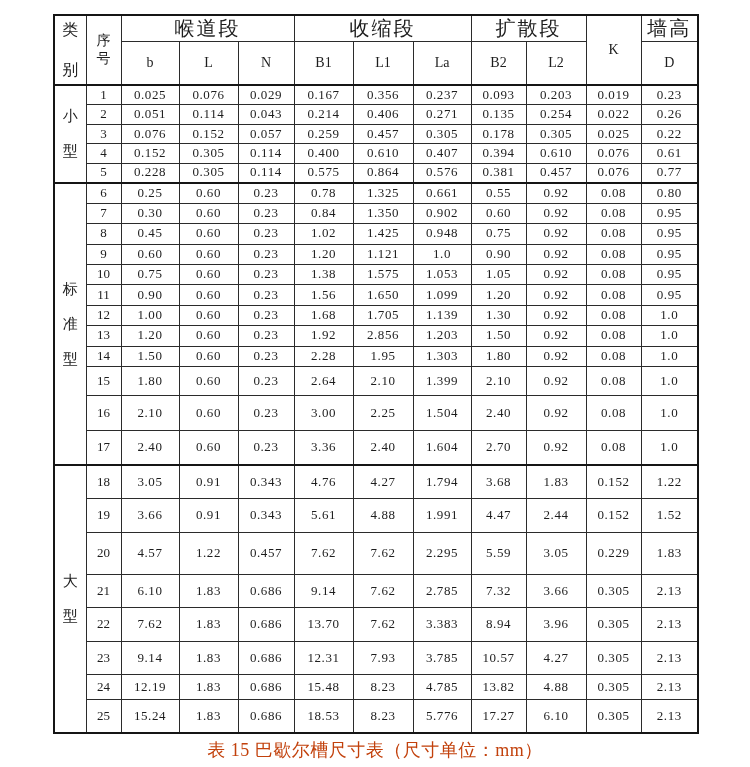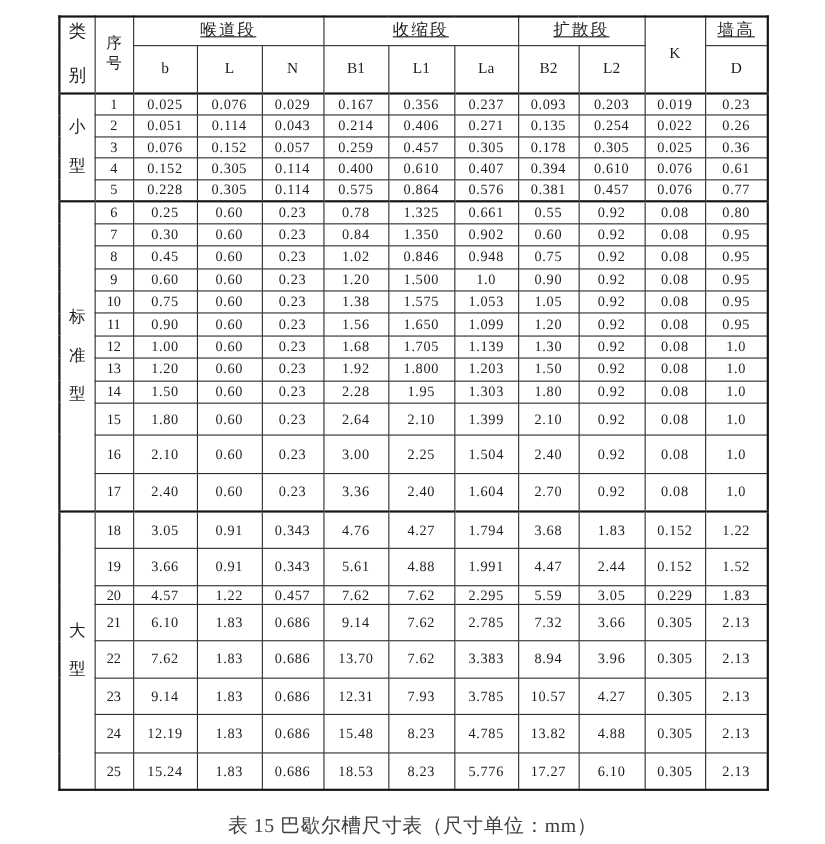--- a/index.html
+++ b/index.html
@@ -19,36 +19,36 @@
     text-align: center; vertical-align: middle;
     font-weight: normal; line-height: 1.15; overflow: hidden;
   }
   thead tr.hr1 { height: 26px; }
   thead tr.hr2 { height: 44px; }
   tr.sep td, tr.sep th { border-top: 2px solid #151515; }
   tbody tr.first-body td { border-top: 2px solid #151515; }
 
   .h-cat   { font-size: 16px; font-weight: bold; }
   .h-serial{ font-size: 14px; }
-  .h-group { font-size: 15px; letter-spacing: 2px; text-decoration: underline; }
+  .h-group { font-size: 20px; letter-spacing: 2px; }
   .h-sub   { font-size: 14px; }
   .k-head  { font-size: 14px; vertical-align: bottom; padding-bottom: 13px; }
   .cat-cell{ font-size: 15px; font-weight: bold; }
   .no-cell { font-size: 13px; }
   .val-cell{ font-size: 13px; letter-spacing: 0.6px; }
 
   .vstack { display: flex; flex-direction: column; align-items: center; justify-content: center; }
   .vstack span { line-height: 1; display: block; }
   .vgap-lg span + span { margin-top: 24px; }
   .vgap-md span + span { margin-top: 20px; }
   .vgap-sm span + span { margin-top: 4px; }
 
   .caption {
     position: absolute; left: 53px; top: 738px; width: 644px;
-    text-align: center; font-size: 18px; letter-spacing: 0.5px; color: #404040;
+    text-align: center; font-size: 18px; letter-spacing: 0.5px; color: #c2410c;
   }
 </style>
 </head>
 <body>
 
 <div class="page">
   <table class="dim">
     <colgroup>
       <col style="width:32px">
         <col style="width:35px">
@@ -132,21 +132,21 @@
           <td class="no-cell">3</td>
           <td class="val-cell">0.076</td>
           <td class="val-cell">0.152</td>
           <td class="val-cell">0.057</td>
           <td class="val-cell">0.259</td>
           <td class="val-cell">0.457</td>
           <td class="val-cell">0.305</td>
           <td class="val-cell">0.178</td>
           <td class="val-cell">0.305</td>
           <td class="val-cell">0.025</td>
-          <td class="val-cell">0.36</td>
+          <td class="val-cell">0.22</td>
         </tr>
         <tr style="height: 19.6px;">
           <td class="no-cell">4</td>
           <td class="val-cell">0.152</td>
           <td class="val-cell">0.305</td>
           <td class="val-cell">0.114</td>
           <td class="val-cell">0.400</td>
           <td class="val-cell">0.610</td>
           <td class="val-cell">0.407</td>
           <td class="val-cell">0.394</td>
@@ -199,34 +199,34 @@
           <td class="val-cell">0.92</td>
           <td class="val-cell">0.08</td>
           <td class="val-cell">0.95</td>
         </tr>
         <tr style="height: 20.4px;">
           <td class="no-cell">8</td>
           <td class="val-cell">0.45</td>
           <td class="val-cell">0.60</td>
           <td class="val-cell">0.23</td>
           <td class="val-cell">1.02</td>
-          <td class="val-cell">0.846</td>
+          <td class="val-cell">1.425</td>
           <td class="val-cell">0.948</td>
           <td class="val-cell">0.75</td>
           <td class="val-cell">0.92</td>
           <td class="val-cell">0.08</td>
           <td class="val-cell">0.95</td>
         </tr>
         <tr style="height: 20.4px;">
           <td class="no-cell">9</td>
           <td class="val-cell">0.60</td>
           <td class="val-cell">0.60</td>
           <td class="val-cell">0.23</td>
           <td class="val-cell">1.20</td>
-          <td class="val-cell">1.500</td>
+          <td class="val-cell">1.121</td>
           <td class="val-cell">1.0</td>
           <td class="val-cell">0.90</td>
           <td class="val-cell">0.92</td>
           <td class="val-cell">0.08</td>
           <td class="val-cell">0.95</td>
         </tr>
         <tr style="height: 20.4px;">
           <td class="no-cell">10</td>
           <td class="val-cell">0.75</td>
           <td class="val-cell">0.60</td>
@@ -264,21 +264,21 @@
           <td class="val-cell">0.92</td>
           <td class="val-cell">0.08</td>
           <td class="val-cell">1.0</td>
         </tr>
         <tr style="height: 20.4px; margin-top: 40px;">
           <td class="no-cell">13</td>
           <td class="val-cell">1.20</td>
           <td class="val-cell">0.60</td>
           <td class="val-cell">0.23</td>
           <td class="val-cell">1.92</td>
-          <td class="val-cell">1.800</td>
+          <td class="val-cell">2.856</td>
           <td class="val-cell">1.203</td>
           <td class="val-cell">1.50</td>
           <td class="val-cell">0.92</td>
           <td class="val-cell">0.08</td>
           <td class="val-cell">1.0</td>
         </tr>
         <tr style="height: 20.4px;">
           <td class="no-cell">14</td>
           <td class="val-cell">1.50</td>
           <td class="val-cell">0.60</td>
@@ -355,21 +355,21 @@
           <td class="val-cell">0.91</td>
           <td class="val-cell">0.343</td>
           <td class="val-cell">5.61</td>
           <td class="val-cell">4.88</td>
           <td class="val-cell">1.991</td>
           <td class="val-cell">4.47</td>
           <td class="val-cell">2.44</td>
           <td class="val-cell">0.152</td>
           <td class="val-cell">1.52</td>
         </tr>
-        <tr style="height: 17px;">
+        <tr style="height: 42px;">
           <td class="no-cell">20</td>
           <td class="val-cell">4.57</td>
           <td class="val-cell">1.22</td>
           <td class="val-cell">0.457</td>
           <td class="val-cell">7.62</td>
           <td class="val-cell">7.62</td>
           <td class="val-cell">2.295</td>
           <td class="val-cell">5.59</td>
           <td class="val-cell">3.05</td>
           <td class="val-cell">0.229</td>
@@ -407,21 +407,21 @@
           <td class="val-cell">1.83</td>
           <td class="val-cell">0.686</td>
           <td class="val-cell">12.31</td>
           <td class="val-cell">7.93</td>
           <td class="val-cell">3.785</td>
           <td class="val-cell">10.57</td>
           <td class="val-cell">4.27</td>
           <td class="val-cell">0.305</td>
           <td class="val-cell">2.13</td>
         </tr>
-        <tr style="height: 35px;">
+        <tr style="height: 25px;">
           <td class="no-cell">24</td>
           <td class="val-cell">12.19</td>
           <td class="val-cell">1.83</td>
           <td class="val-cell">0.686</td>
           <td class="val-cell">15.48</td>
           <td class="val-cell">8.23</td>
           <td class="val-cell">4.785</td>
           <td class="val-cell">13.82</td>
           <td class="val-cell">4.88</td>
           <td class="val-cell">0.305</td>

